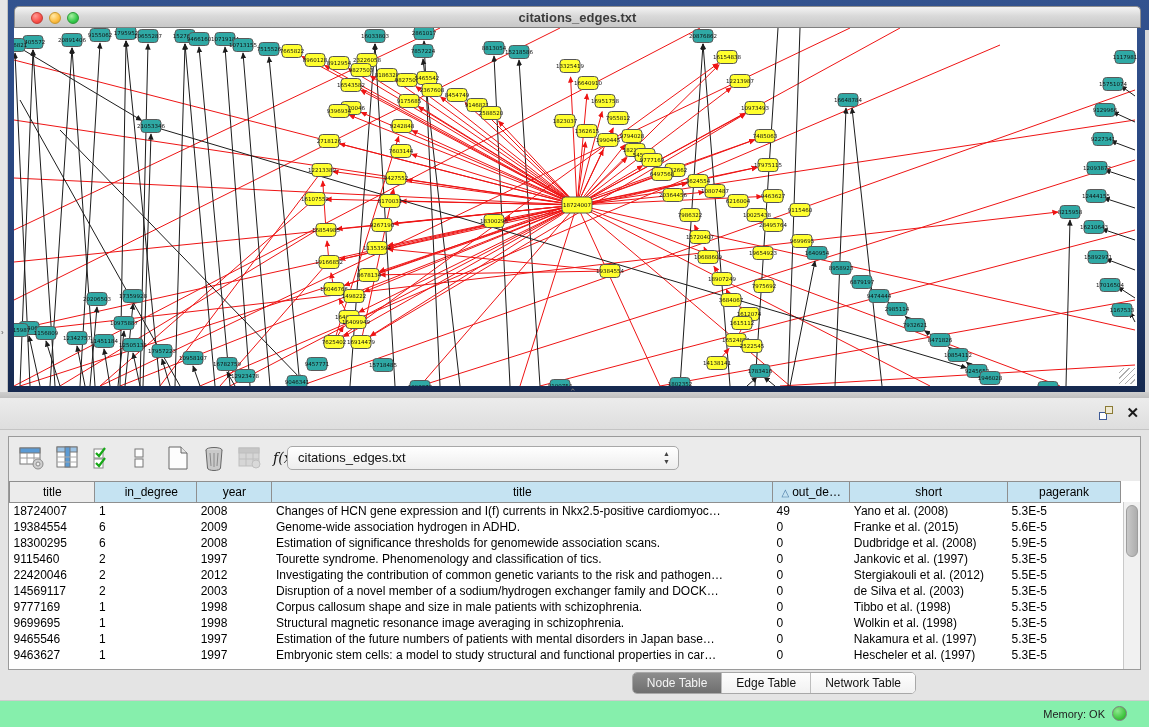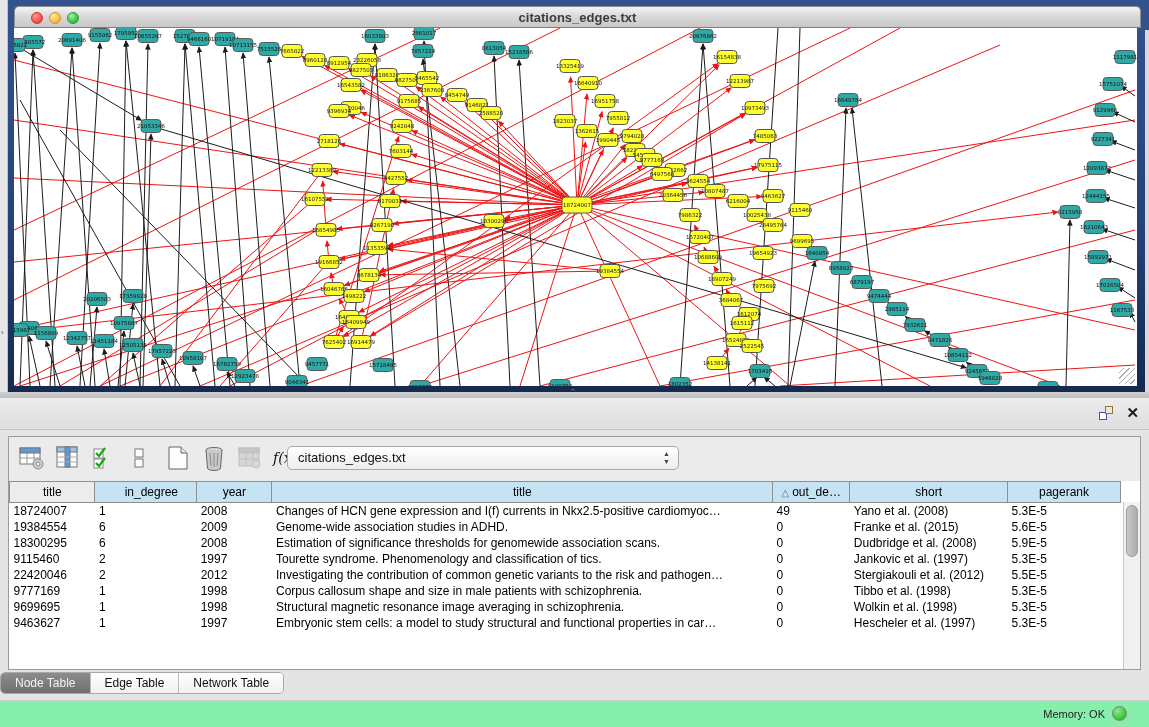--- a/index.html
+++ b/index.html
@@ -56,21 +56,21 @@
   table.grid th { height:21px; font-weight:normal; text-align:center;
                   background:#c5e3f2; border:1px solid #8f8f8f; border-left:1px solid #a9c7d6;
                   overflow:hidden; white-space:nowrap; cursor:pointer; }
   table.grid th.first { background:#ececec; border-left:1px solid #8f8f8f; }
   table.grid td { height:16px; padding:0 4px; overflow:hidden; white-space:nowrap;
                   text-overflow:clip; border:none; cursor:default; }
   .sort-tri { color:#4a7ba6; font-size:10px; margin-right:3px; }
   .vscroll { position:absolute; right:0; top:21px; bottom:0; width:17px; background:#f1f1f1; border-left:1px solid #c9c9c9; }
   .vthumb { position:absolute; left:2px; top:3px; width:12px; height:52px; background:linear-gradient(90deg,#c9c9c9,#adadad); border-radius:6px; border:1px solid #9d9d9d; cursor:pointer; }
 
-  .tabs-bar { position:absolute; left:0; top:672px; width:916px; height:24px; text-align:left;text-decoration:underline; }
+  .tabs-bar { position:absolute; left:0; top:672px; width:916px; height:24px; text-align:right;text-decoration:underline; }
   .seg { display:inline-flex; border:1px solid #a8a8a8; border-radius:5px; overflow:hidden; background:#fdfdfd; }
   .seg-btn { padding:3px 14px; font-size:12px; color:#111; border-left:1px solid #bdbdbd; cursor:pointer; background:linear-gradient(#fefefe,#f1f1f1); }
   .seg-btn:first-child { border-left:none; }
   .seg-btn.active { background:linear-gradient(#8d8d8d,#6f6f6f); color:#f4f4f4; }
 
   .status-bar { position:absolute; left:0; top:700px; width:1149px; height:43px;
                 background:#86efac; border-top:1px solid #cdcdcd; }
   .mem-label { position:absolute; right:44px; top:7px; font-size:11px; color:#222; }
   .mem-dot { position:absolute; right:22px; top:5px; width:15px; height:15px; border-radius:50%;
              background:radial-gradient(circle at 35% 30%,#8fe88f,#3cc43c 65%,#27a527);
@@ -650,21 +650,21 @@
             <td>2008</td>
             <td>Changes of HCN gene expression and I(f) currents in Nkx2.5-positive cardiomyoc…</td>
             <td>49</td>
             <td>Yano et al. (2008)</td>
             <td>5.3E-5</td>
           </tr>
           <tr>
             <td>19384554</td>
             <td>6</td>
             <td>2009</td>
-            <td>Genome-wide association studies in ADHD.</td>
+            <td>Genome-wide association hydrogen in ADHD.</td>
             <td>0</td>
             <td>Franke et al. (2015)</td>
             <td>5.6E-5</td>
           </tr>
           <tr>
             <td>18300295</td>
             <td>6</td>
             <td>2008</td>
             <td>Estimation of significance thresholds for genomewide association scans.</td>
             <td>0</td>
@@ -683,35 +683,53 @@
           <tr>
             <td>22420046</td>
             <td>2</td>
             <td>2012</td>
             <td>Investigating the contribution of common genetic variants to the risk and pathogen…</td>
             <td>0</td>
             <td>Stergiakouli et al. (2012)</td>
             <td>5.5E-5</td>
           </tr>
           <tr>
+            <td>14569117</td>
+            <td>2</td>
+            <td>2003</td>
+            <td>Disruption of a novel member of a sodium/hydrogen exchanger family and DOCK…</td>
+            <td>0</td>
+            <td>de Silva et al. (2003)</td>
+            <td>5.3E-5</td>
+          </tr>
+          <tr>
             <td>9777169</td>
             <td>1</td>
             <td>1998</td>
             <td>Corpus callosum shape and size in male patients with schizophrenia.</td>
             <td>0</td>
             <td>Tibbo et al. (1998)</td>
             <td>5.3E-5</td>
           </tr>
           <tr>
             <td>9699695</td>
             <td>1</td>
             <td>1998</td>
             <td>Structural magnetic resonance image averaging in schizophrenia.</td>
             <td>0</td>
             <td>Wolkin et al. (1998)</td>
+            <td>5.3E-5</td>
+          </tr>
+          <tr>
+            <td>9465546</td>
+            <td>1</td>
+            <td>1997</td>
+            <td>Estimation of the future numbers of patients with mental disorders in Japan base…</td>
+            <td>0</td>
+            <td>Nakamura et al. (1997)</td>
             <td>5.3E-5</td>
           </tr>
           <tr>
             <td>9463627</td>
             <td>1</td>
             <td>1997</td>
             <td>Embryonic stem cells: a model to study structural and functional properties in car…</td>
             <td>0</td>
             <td>Hescheler et al. (1997)</td>
             <td>5.3E-5</td>

